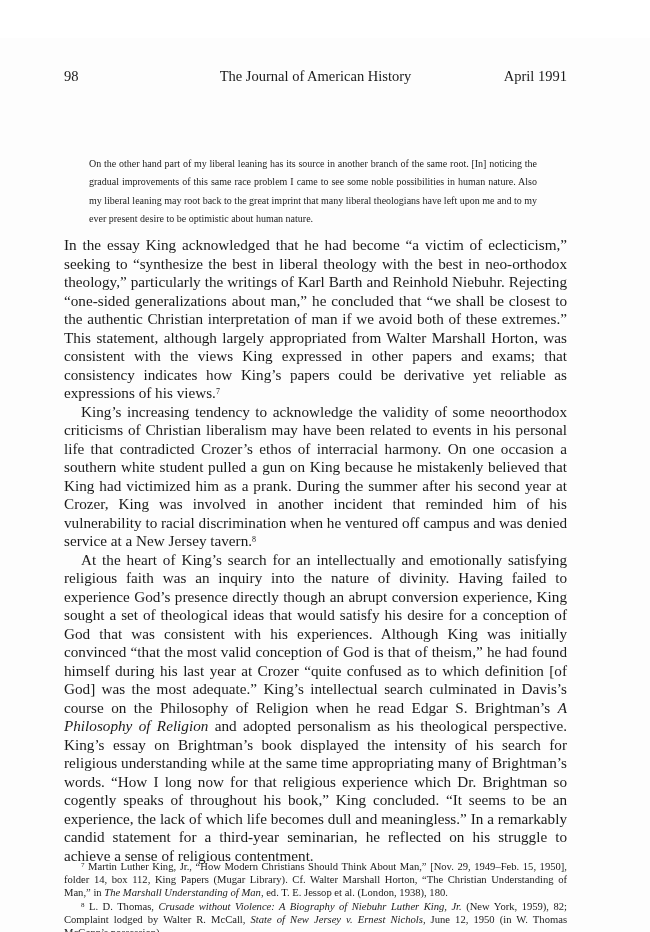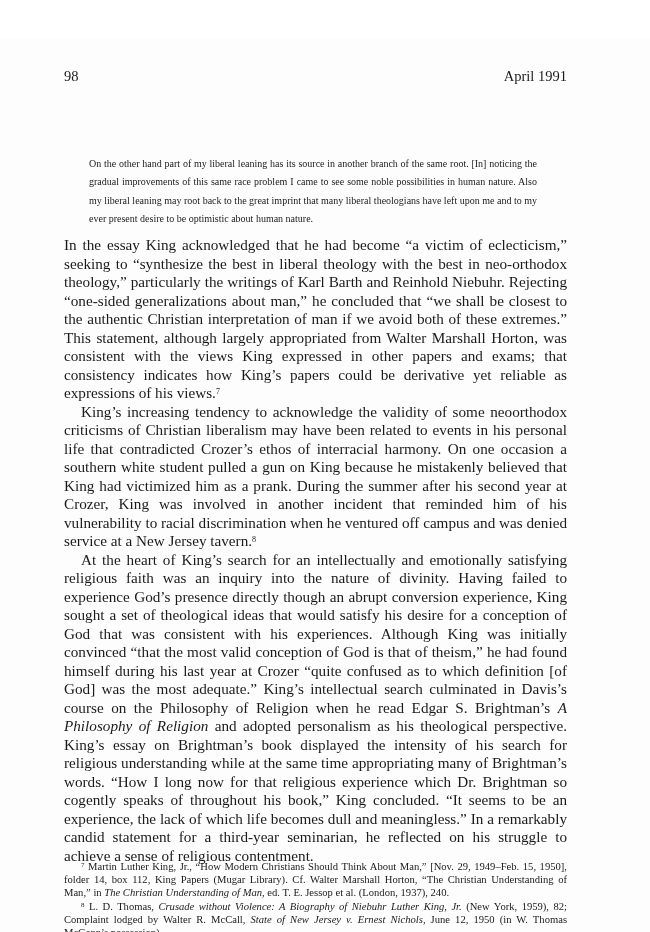--- a/index.html
+++ b/index.html
@@ -24,29 +24,30 @@
   .notes sup { font-size: 7px; vertical-align: 3px; }
   i { font-style: italic; }
 </style>
 </head>
 <body>
 
 <div class="page">
 
   <div class="header">
     <span class="pn">98</span>
+    <span class="jt">The Journal of American History</span>
     <span class="dt">April 1991</span>
   </div>
 
   <div class="block">On the other hand part of my liberal leaning has its source in another branch of the same root. [In] noticing the gradual improvements of this same race problem I came to see some noble possibilities in human nature. Also my liberal leaning may root back to the great imprint that many liberal theologians have left upon me and to my ever present desire to be optimistic about human nature.</div>
 
   <div class="body">
     <p><span>In the essay King acknowledged that he had become “a victim of eclecticism,” seeking to “synthesize the best in liberal theology with the best in neo-orthodox theology,” particularly the writings of Karl Barth and Reinhold Niebuhr. Rejecting “one-sided generalizations about man,” he concluded that “we shall be closest to the authentic Christian interpretation of man if we avoid both of these extremes.” This statement, although largely appropriated from Walter Marshall Horton, was consistent with the views King expressed in other papers and exams; that consistency indicates how King’s papers could be derivative yet reliable as expressions of his views.</span><sup>7</sup></p>
     <p class="indent"><span>King’s increasing tendency to acknowledge the validity of some neoorthodox criticisms of Christian liberalism may have been related to events in his personal life that contradicted Crozer’s ethos of interracial harmony. On one occasion a southern white student pulled a gun on King because he mistakenly believed that King had victimized him as a prank. During the summer after his second year at Crozer, King was involved in another incident that reminded him of his vulnerability to racial discrimination when he ventured off campus and was denied service at a New Jersey tavern.</span><sup>8</sup></p>
     <p class="indent"><span>At the heart of King’s search for an intellectually and emotionally satisfying religious faith was an inquiry into the nature of divinity. Having failed to experience God’s presence directly though an abrupt conversion experience, King sought a set of theological ideas that would satisfy his desire for a conception of God that was consistent with his experiences. Although King was initially convinced “that the most valid conception of God is that of theism,” he had found himself during his last year at Crozer “quite confused as to which definition [of God] was the most adequate.” King’s intellectual search culminated in Davis’s course on the Philosophy of Religion when he read Edgar S. Brightman’s </span><i>A Philosophy of Religion</i><span> and adopted personalism as his theological perspective. King’s essay on Brightman’s book displayed the intensity of his search for religious understanding while at the same time appropriating many of Brightman’s words. “How I long now for that religious experience which Dr. Brightman so cogently speaks of throughout his book,” King concluded. “It seems to be an experience, the lack of which life becomes dull and meaningless.” In a remarkably candid statement for a third-year seminarian, he reflected on his struggle to achieve a sense of religious contentment.</span></p>
   </div>
 
   <div class="notes">
-    <p><sup>7</sup> <span>Martin Luther King, Jr., “How Modern Christians Should Think About Man,” [Nov. 29, 1949–Feb. 15, 1950], folder 14, box 112, King Papers (Mugar Library). Cf. Walter Marshall Horton, “The Christian Understanding of Man,” in </span><i>The Christian Understanding of Man</i><span>, ed. T. E. Jessop et al. (London, 1937), 240.</span></p>
+    <p><sup>7</sup> <span>Martin Luther King, Jr., “How Modern Christians Should Think About Man,” [Nov. 29, 1949–Feb. 15, 1950], folder 14, box 112, King Papers (Mugar Library). Cf. Walter Marshall Horton, “The Christian Understanding of Man,” in </span><i>The Marshall Understanding of Man</i><span>, ed. T. E. Jessop et al. (London, 1938), 180.</span></p>
     <p><sup>8</sup> <span>L. D. Thomas, </span><i>Crusade without Violence: A Biography of Niebuhr Luther King, Jr.</i><span> (New York, 1959), 82; Complaint lodged by Walter R. McCall, </span><i>State of New Jersey v. Ernest Nichols</i><span>, June 12, 1950 (in W. Thomas McGann’s possession).</span></p>
   </div>
 
 </div>
 
 </body></html>

